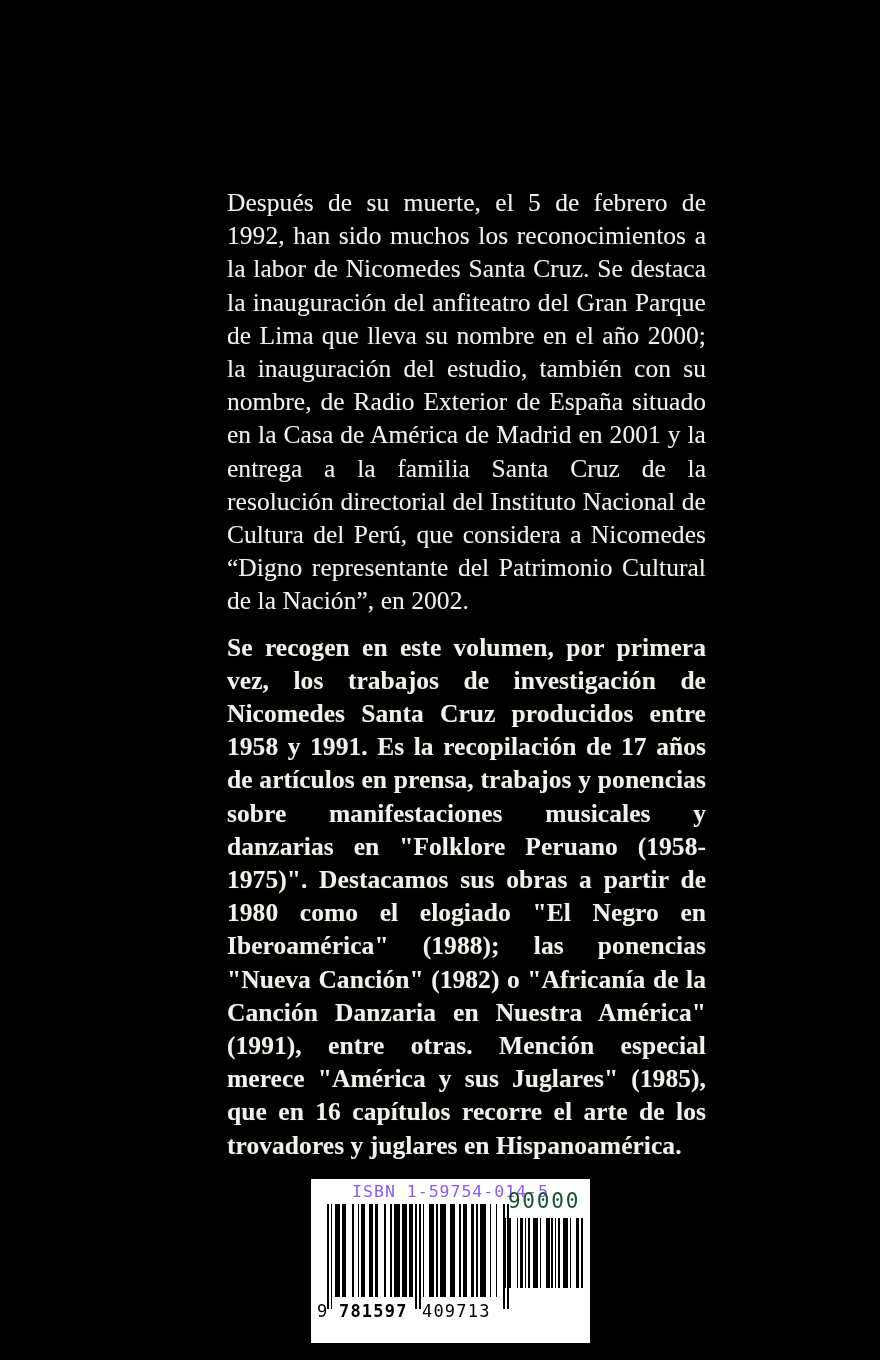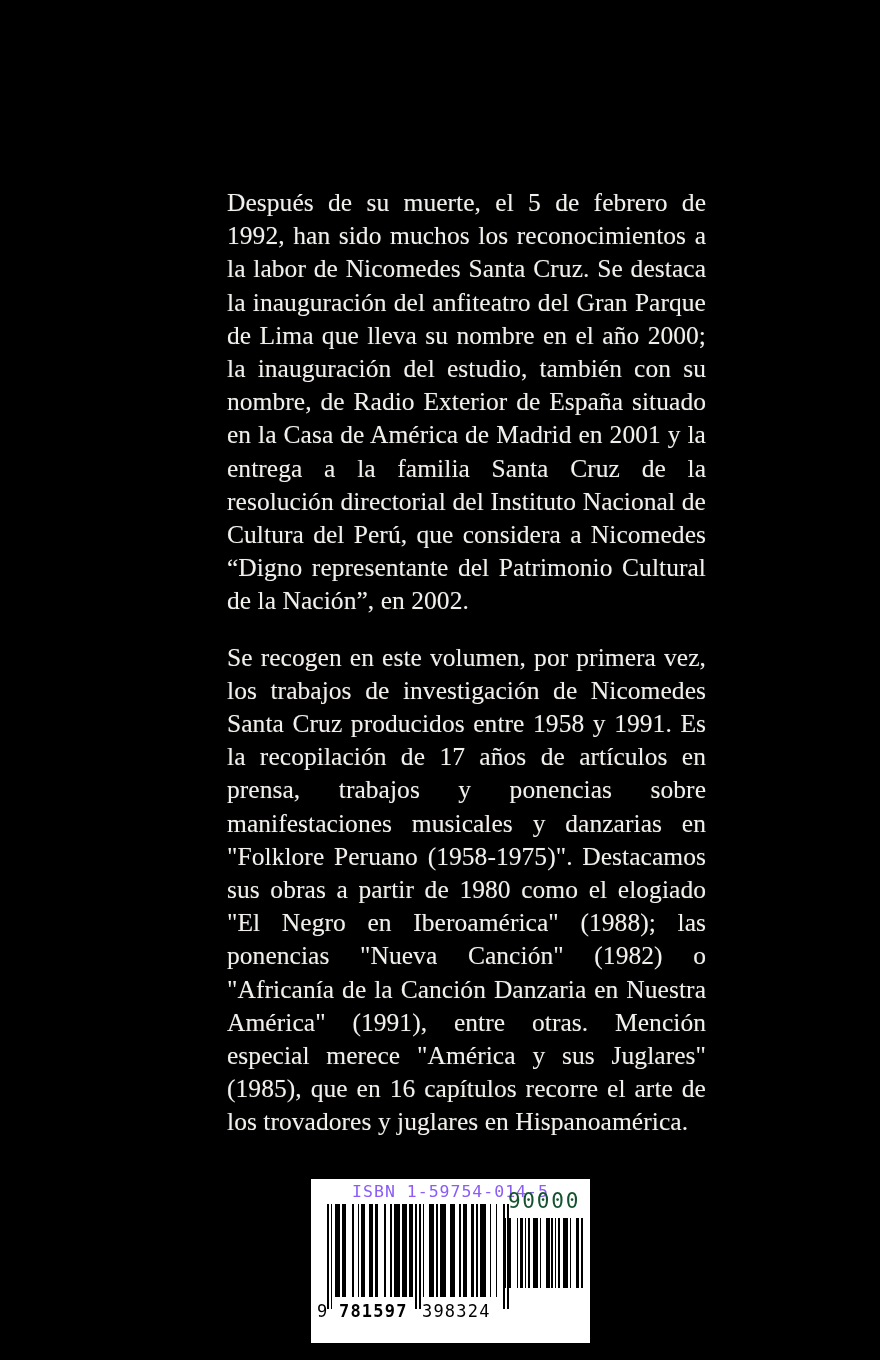--- a/index.html
+++ b/index.html
@@ -36,21 +36,22 @@
     font-size: 25.5px;
     line-height: 33.2px;
     text-align: justify;
     text-align-last: left;
     margin: 0;
     -webkit-font-smoothing: antialiased;
     text-shadow: 0 0 1px rgba(255,255,255,0.30);
     letter-spacing: 0.05px;
   }
   .para + .para {
-    margin-top: 23px;
+    margin-top: 13px;
+    font-weight: bold;
   }
 
   
   #barcode-label {
     position: absolute;
     left: 311px;
     top: 1179px;
     width: 279px;
     height: 164px;
     background: #ffffff;
@@ -205,21 +206,21 @@
           <div class="bar normal" style="left: 149.432px; width: 1.66579px;"></div>
           <div class="bar normal" style="left: 153.263px; width: 5.49737px;"></div>
           <div class="bar normal" style="left: 162.842px; width: 1.66579px;"></div>
           <div class="bar normal" style="left: 168.589px; width: 1.66579px;"></div>
           <div class="bar guard" style="left: 176.253px; width: 1.66579px;"></div>
           <div class="bar guard" style="left: 180.084px; width: 1.66579px;"></div>
         </div>
       <div id="ean-digits">
         <span class="d-lead">9</span>
         <span class="d-left">781597</span>
-        <span class="d-right">398324</span>
+        <span class="d-right">409713</span>
       </div>
     </div>
 
     <div id="ean-addon">
       <div id="addon-digits">90000</div>
       <div id="addon-bars">
           <div class="bar" style="left: 0px; width: 1.40957px;"></div>
           <div class="bar" style="left: 3.31915px; width: 3.06915px;"></div>
           <div class="bar" style="left: 11.617px; width: 1.40957px;"></div>
           <div class="bar" style="left: 14.9362px; width: 3.06915px;"></div>

